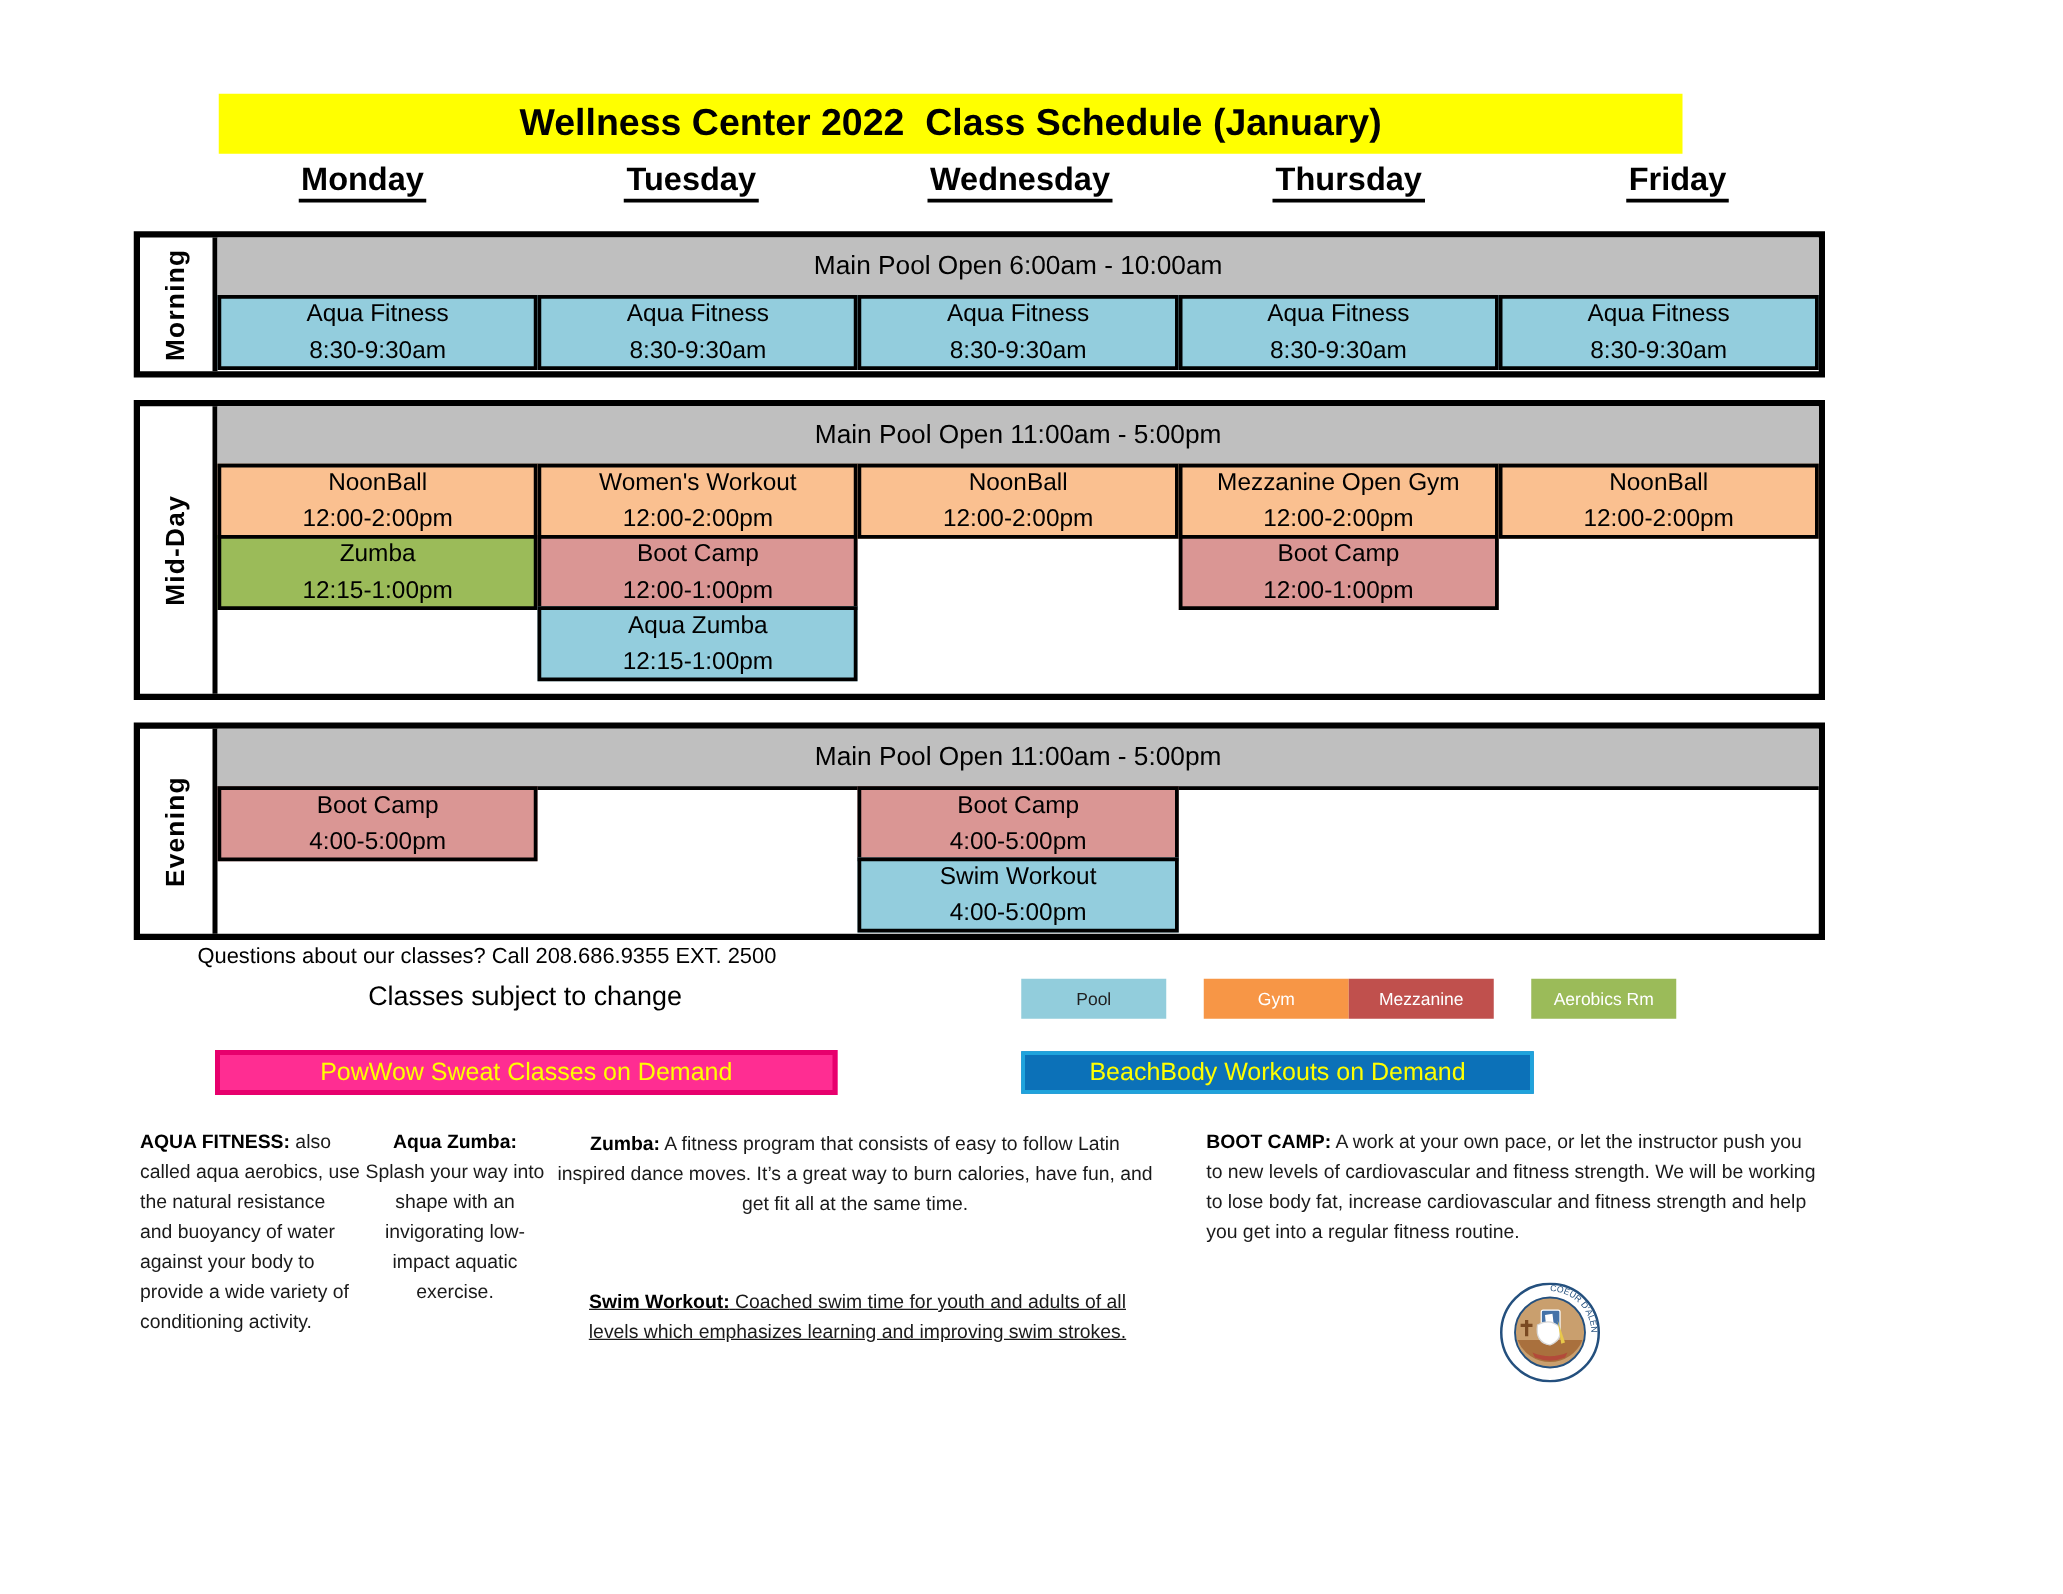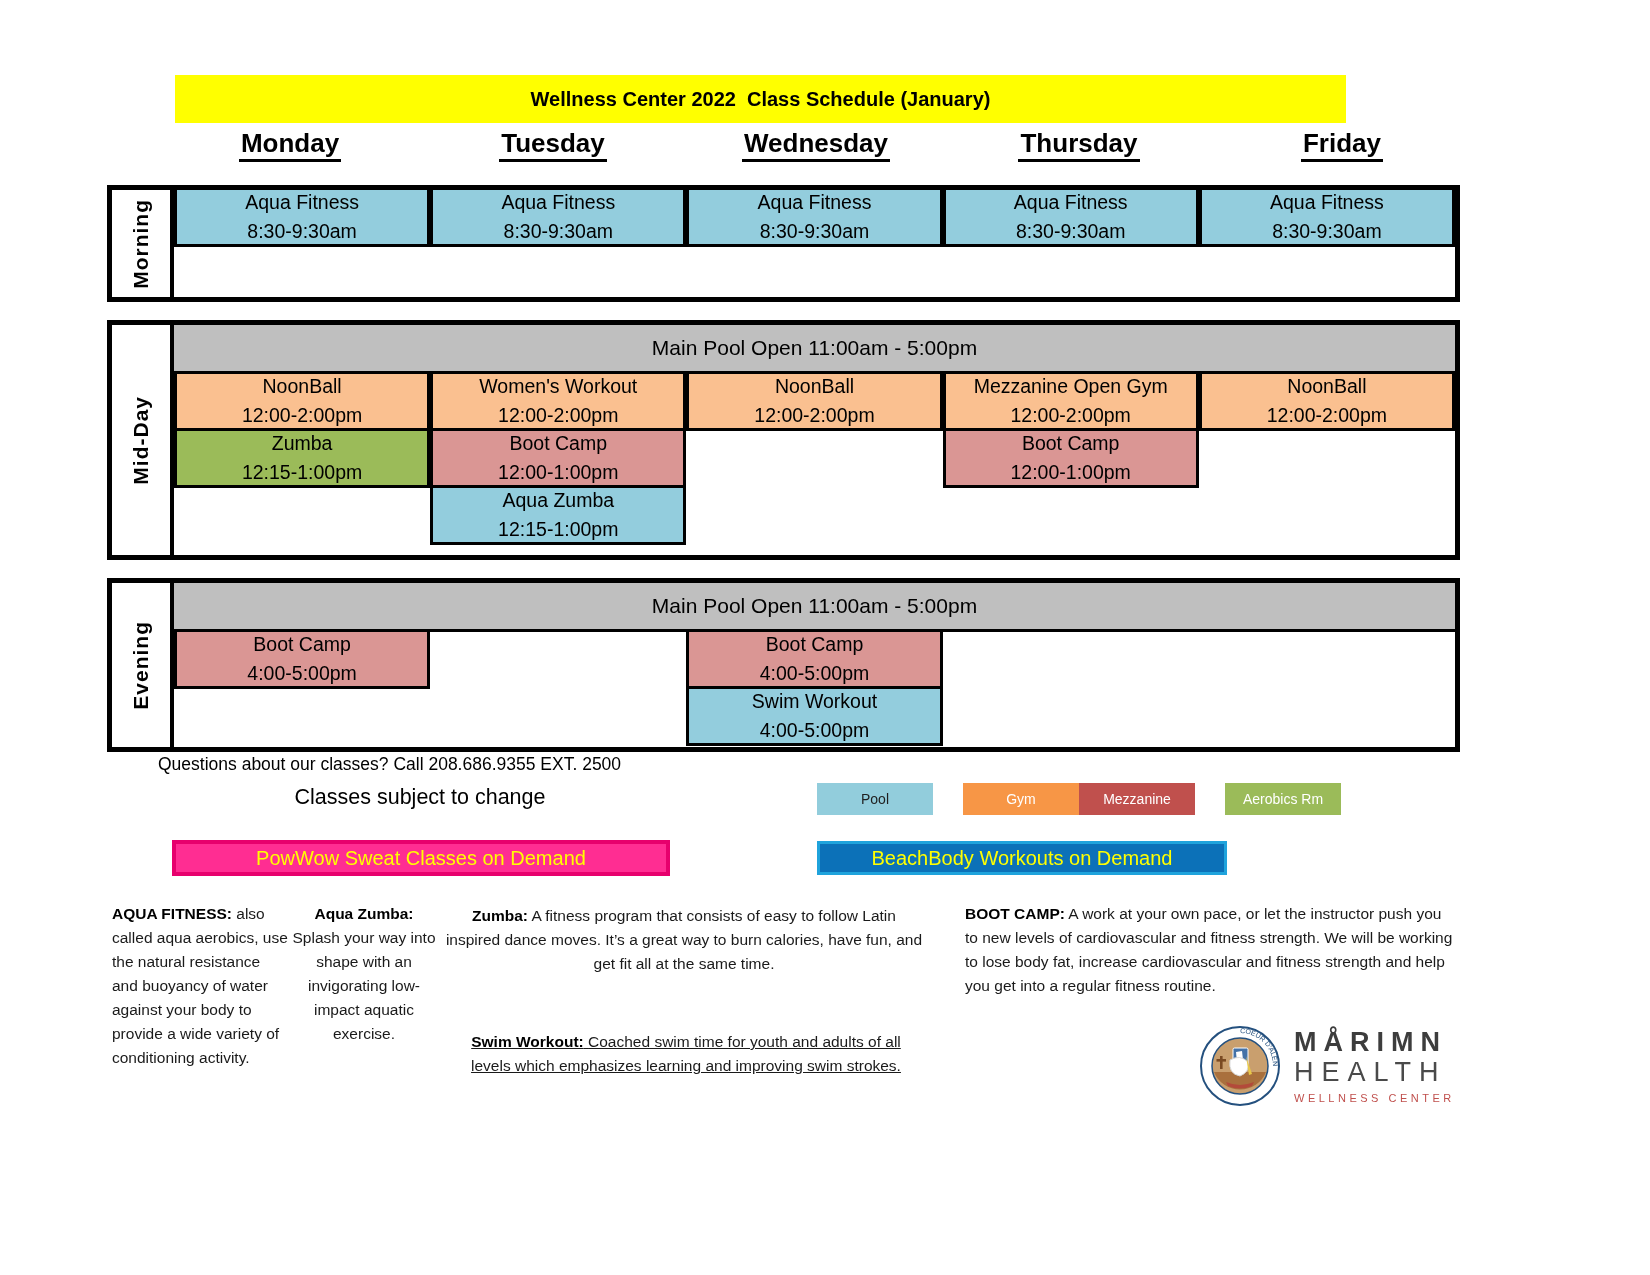--- a/index.html
+++ b/index.html
@@ -7,21 +7,21 @@
   body {
     width:1650px; height:1275px; position:relative;
     font-family:"Liberation Sans", sans-serif; color:#000;
   }
 
   
   .title-banner {
     position:absolute; left:175px; top:75px; width:1171px; height:48px;
     background:var(--title-bg);
     display:flex; align-items:center; justify-content:center;
-    font-size:20px; font-weight:bold; white-space:pre;
+    font-size:30px; font-weight:bold; white-space:pre;
   }
 
   
   .day-header-row {
     position:absolute; left:172px; top:128px; width:1288px;
     display:grid; grid-template-columns:repeat(5,1fr); column-gap:27px;
   }
   .day { text-align:center; }
   .day span {
     font-size:26px; font-weight:bold;
@@ -123,20 +123,21 @@
     <div class="day"><span>Thursday</span></div>
     <div class="day"><span>Friday</span></div>
   </div>
 
 <div>
     <div class="section" id="section-morning">
       <div class="section-label">
         <span>Morning</span>
       </div>
       <div class="section-content">
+        <div class="pool-banner">Main Pool Open 6:00am - 10:00am</div>
         <div class="cells-grid">
           <div class="col">
             <div class="cell" style="background: var(--pool-cell);">
               <div class="cell-name">Aqua Fitness</div>
               <div class="cell-time">8:30-9:30am</div>
             </div>
           </div>
           <div class="col">
             <div class="cell" style="background: var(--pool-cell);">
               <div class="cell-name">Aqua Fitness</div>
@@ -303,18 +304,13 @@
     <rect x="20" y="30" width="2.6" height="13" fill="#7a4a22"></rect>
     <rect x="16.5" y="33" width="9.5" height="2.6" fill="#7a4a22"></rect>
     <path d="M26 56 q14 6 28 0 l-2 4 q-12 5 -24 0 z" fill="#b34a3a"></path>
     <defs>
         <path id="sealArc" d="M 40 7 A 33 33 0 0 1 73 40"></path>
       </defs>
     <text font-size="7" fill="#24507e" font-family="Liberation Sans, sans-serif">
       <textPath href="#sealArc">COEUR D'ALENE TRIBE</textPath>
     </text>
   </svg>
-  <div class="logo-text">
-    <div class="logo-name">MÅRIMN</div>
-    <div class="logo-health">HEALTH</div>
-    <div class="logo-sub">WELLNESS CENTER</div>
-  </div>
 </div>
 
 </body></html>

